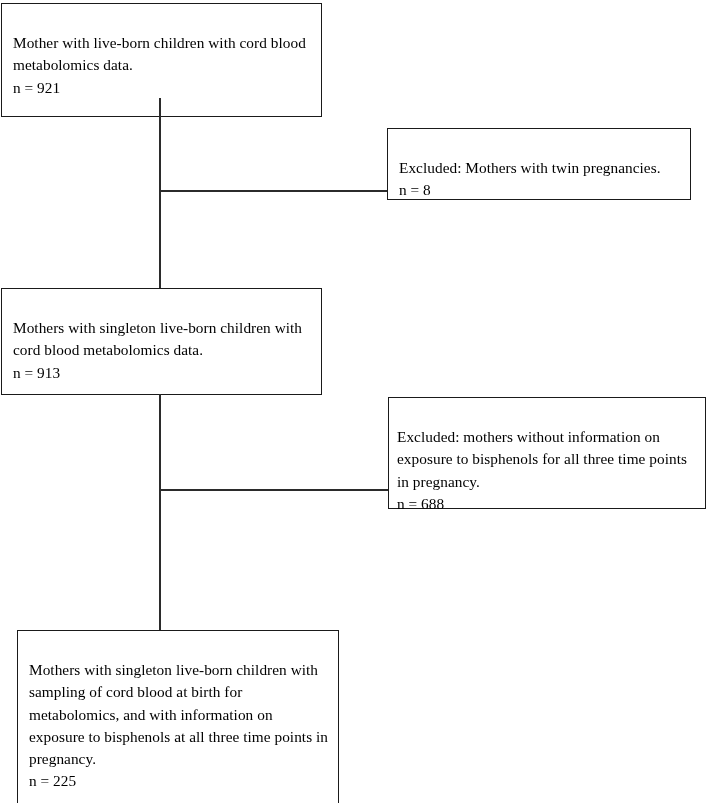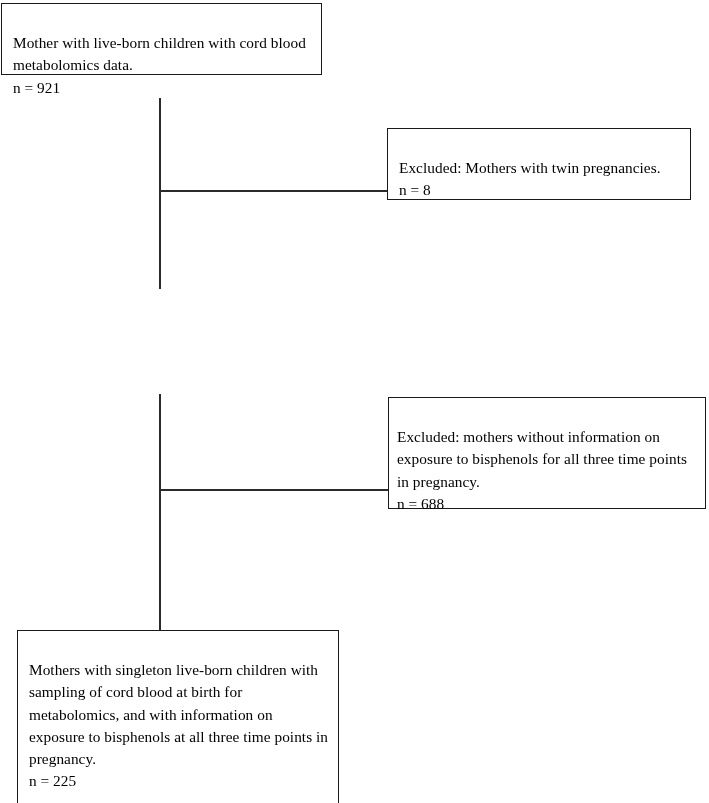--- a/index.html
+++ b/index.html
@@ -37,34 +37,38 @@
     background: #2b2b2b;
   }
   .v-line { width: 1.5px; }
   .h-line { height: 1.5px; }
 </style>
 </head>
 <body>
 
 <div id="flowchart">
 
-  <div class="node" style="left:1px; top:3px; width:321px; height:72px;">
+  <div class="node" style="left:1px; top:3px; width:321px; height:114px;">
     <p>Mother with live-born children with cord blood metabolomics data.
 n = 921</p>
   </div>
 
   <div class="connector v-line" style="left:159px; top:98px; height:191px;"></div>
 
   <div class="connector h-line" style="left:159px; top:190px; width:229px;"></div>
 
   <div class="node" style="left:387px; top:128px; width:304px; height:72px;">
     <p>Excluded: Mothers with twin pregnancies.
 n = 8</p>
   </div>
 
+  <div class="node" style="left:1px; top:288px; width:321px; height:107px;">
+    <p>Mothers with singleton live-born children with cord blood metabolomics data.
+n = 913</p>
+  </div>
 
   <div class="connector v-line" style="left:159px; top:394px; height:237px;"></div>
 
   <div class="connector h-line" style="left:159px; top:489px; width:230px;"></div>
 
   <div class="node" style="left:388px; top:397px; width:318px; height:112px;padding-left:8px;">
     <p>Excluded: mothers without information on exposure to bisphenols for all three time points in pregnancy.
 n = 688</p>
   </div>
 

